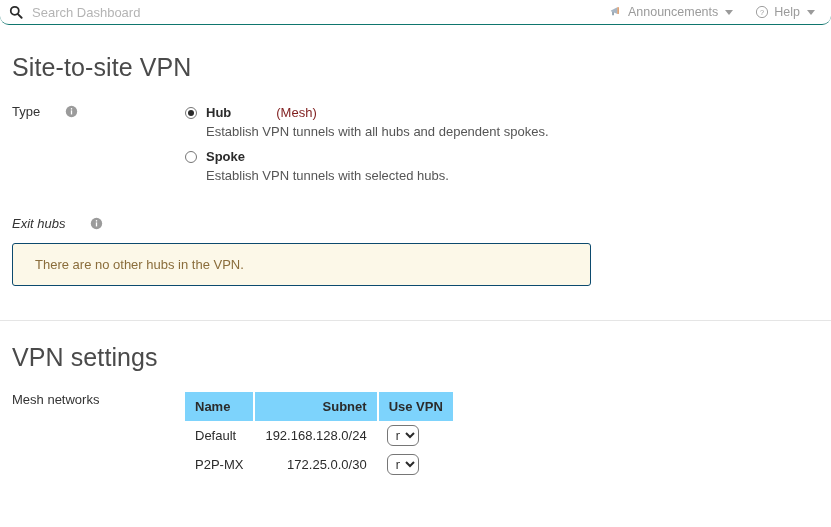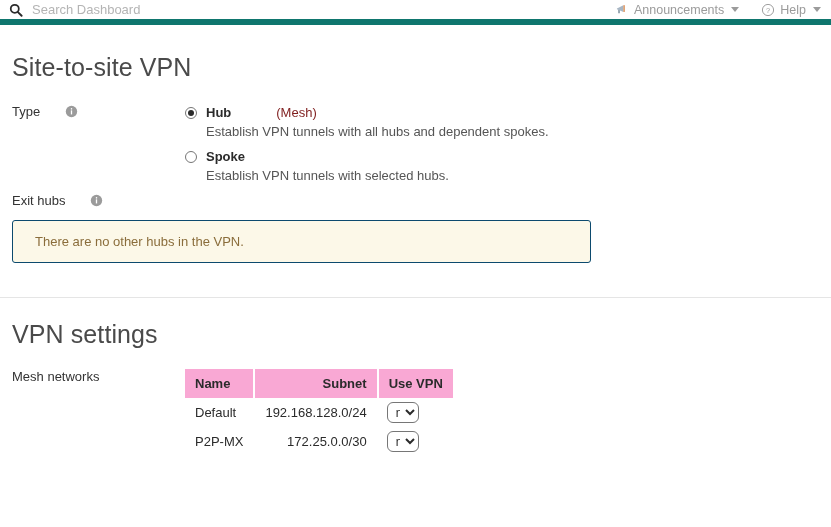--- a/index.html
+++ b/index.html
@@ -9,23 +9,24 @@
     background: #ffffff;
     font-family: "Liberation Sans", sans-serif;
     color: #333333;
     overflow: hidden;
   }
 
   
   .topbar {
     position: relative;
     height: 25px;
-    border-bottom: 6px solid #0f766e;
-    display: flex;
-    align-items: center;
+    border-bottom: 1px solid #0f766e;
+    display: flex;
+    align-items: center;
+    border-radius: 9px;
   }
   .search-wrap {
     display: flex;
     align-items: center;
     padding-left: 9px;
     flex: 1;
     height: 100%;
   }
   .search-icon {
     width: 14px; height: 14px;
@@ -44,21 +45,21 @@
     width: 300px;
     height: 20px;
     padding: 0;
   }
   .search-input::placeholder { color: #b4b4b4; }
 
   .topbar-right {
     display: flex;
     align-items: center;
     height: 100%;
-    padding-right: 10px;
+    padding-right: 16px;
     gap: 22px;
   }
   .top-menu {
     display: flex;
     align-items: center;
     gap: 5px;
     font-size: 12.5px;
     color: #9b9b9b;
     cursor: pointer;
     white-space: nowrap;
@@ -158,21 +159,21 @@
   }
 
   
   table.nets {
     border-collapse: separate;
     border-spacing: 2px 0;
     font-size: 13px;
     margin-left: -2px;
   }
   table.nets th {
-    background: #f9a8d4;
+    background: #7dd3fc;
     font-weight: bold;
     color: #2b2b2b;
     padding: 7px 10px;
     font-size: 13px;
     white-space: nowrap;
   }
   table.nets th.name { text-align: left; }
   table.nets th.subnet { text-align: right; }
   table.nets th.usevpn { text-align: left; }
   table.nets td {
@@ -271,21 +272,21 @@
         <div class="radio-line">
           <span class="radio"></span>
           <span class="radio-label">Spoke</span>
         </div>
         <div class="radio-desc">Establish VPN tunnels with selected hubs.</div>
       </div>
 
     </div>
   </div>
 
-  <div class="row" style="">
+  <div class="row" style="margin-top:23px;font-style:italic;">
     <div class="field-label">
       <span>Exit hubs</span>
       <span class="info-icon">
         <svg viewBox="0 0 16 16" width="13" height="13">
           <circle cx="8" cy="8" r="7" fill="#9b9b9b"></circle>
           <rect x="7.2" y="6.6" width="1.6" height="5" fill="#ffffff"></rect>
           <rect x="7.2" y="3.8" width="1.6" height="1.8" fill="#ffffff"></rect>
         </svg>
       </span>
     </div>

